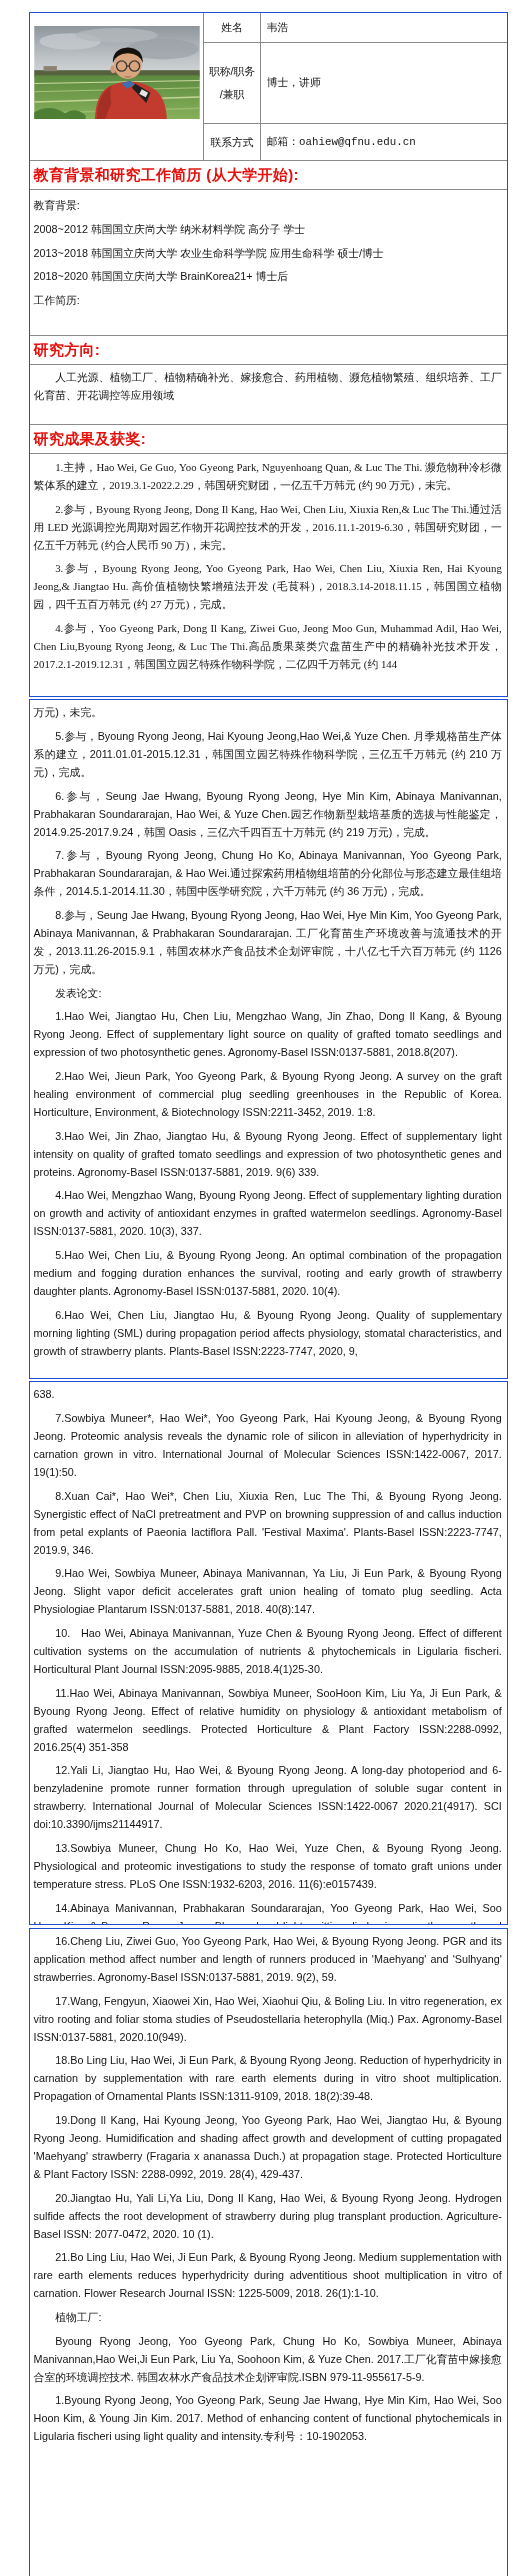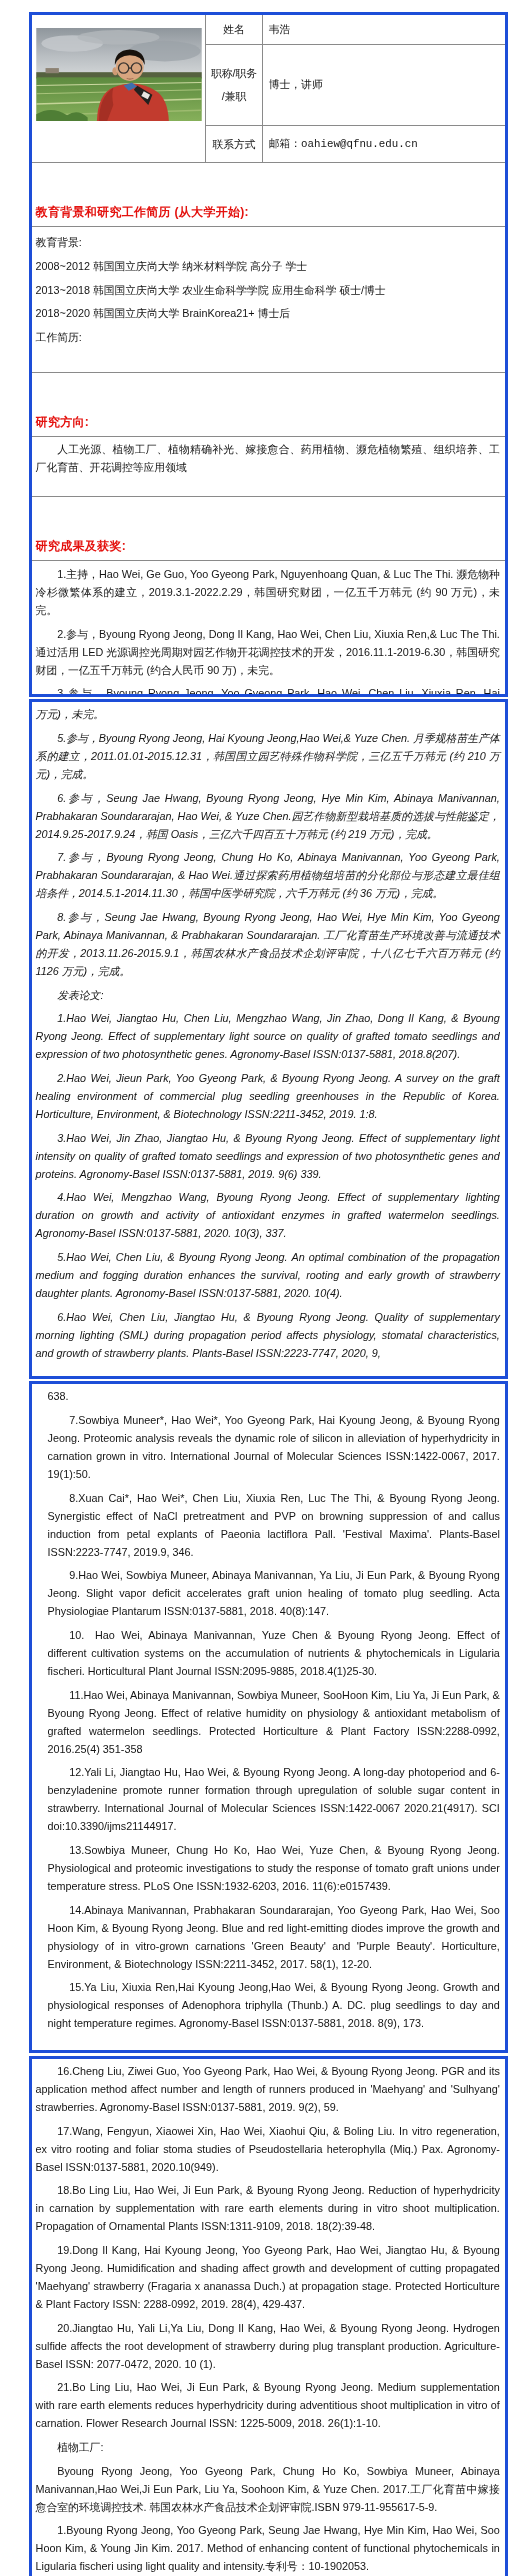--- a/index.html
+++ b/index.html
@@ -1,45 +1,45 @@
 <!DOCTYPE html>
 <html style="font-size:8.2px"><head>
 <meta charset="utf-8">
 <style>
   html,body{margin:0;padding:0;background:#ffffff;}
   body{width:528px;height:2728px;position:relative;
        font-family:"Liberation Sans","DejaVu Sans",sans-serif;color:#141414;}
   .doc{position:absolute;left:29px;top:12px;width:479px;}
-  .page{box-sizing:border-box;border:3px solid #1d4ed8;background:#fff;overflow:hidden;}
+  .page{box-sizing:border-box;border:1px solid #1d4ed8;background:#fff;overflow:hidden;}
   .page1{height:685px;margin-bottom:2.1px;display:flex;flex-direction:column;}
-  .page2{height:680px;margin-bottom:2.1px;font-style:italic;}
-  .page3{height:672px;margin-bottom:2.6px;padding-left:12px;}
+  .page2{height:680px;margin-bottom:2.1px;}
+  .page3{height:544px;margin-bottom:2.6px;}
   .page4{height:657px;}
 
   
   .info-table{display:grid;grid-template-columns:173px 57px 1fr;
               grid-template-rows:29px 81px 37px;border-bottom:0.5px solid #8a8a8a;}
   .photo-cell{grid-row:1/4;grid-column:1;padding:13.4px 0 0 3.6px;}
   .photo-frame{width:166px;height:93px;overflow:hidden;}
   .lbl{border-left:0.5px solid #8a8a8a;display:flex;flex-direction:column;
        align-items:center;justify-content:center;font-size:10.8px;line-height:23px;}
   .val{border-left:0.5px solid #8a8a8a;display:flex;align-items:center;
        padding-left:5.7px;font-size:10.8px;font-family:Liberation Mono, monospace;}
   .bt{border-top:0.5px solid #8a8a8a;}
 
   
   .sec-header{box-sizing:border-box;height:29px;display:flex;align-items:center;
               padding:0 3.6px;border-bottom:0.5px solid #8a8a8a;color:#e4120e;
-              font-weight:bold;font-size:12px;letter-spacing:0.3px;margin-top:35px;}
+              font-weight:bold;font-size:15px;letter-spacing:0.3px;}
   .sec-body{box-sizing:border-box;border-bottom:0.5px solid #8a8a8a;
             font-size:10.8px;line-height:18px;padding:6.2px 5.2px 0 3.6px;overflow:hidden;}
   .edu-body{height:146px;}
   .edu-line{margin:0 0 5.7px 0;}
   .research-body{height:60px;padding-top:3.1px;}
-  .achv-body{flex:1;border-bottom:none;padding-top:4.1px;}
+  .achv-body{flex:1;border-bottom:none;padding-top:4.1px;font-family:Liberation Serif, serif;}
 
   
   .flow{box-sizing:border-box;height:100%;padding:3.1px 5.2px 0 3.6px;
         font-size:10.8px;line-height:18px;overflow:hidden;}
   .para{margin:0 0 5.7px 0;text-indent:21.6px;text-align:justify;}
   .para.cont{text-indent:0;text-align:left;}
   .indent{text-indent:21.6px;text-align:justify;}
 </style>
 </head>
 <body>

